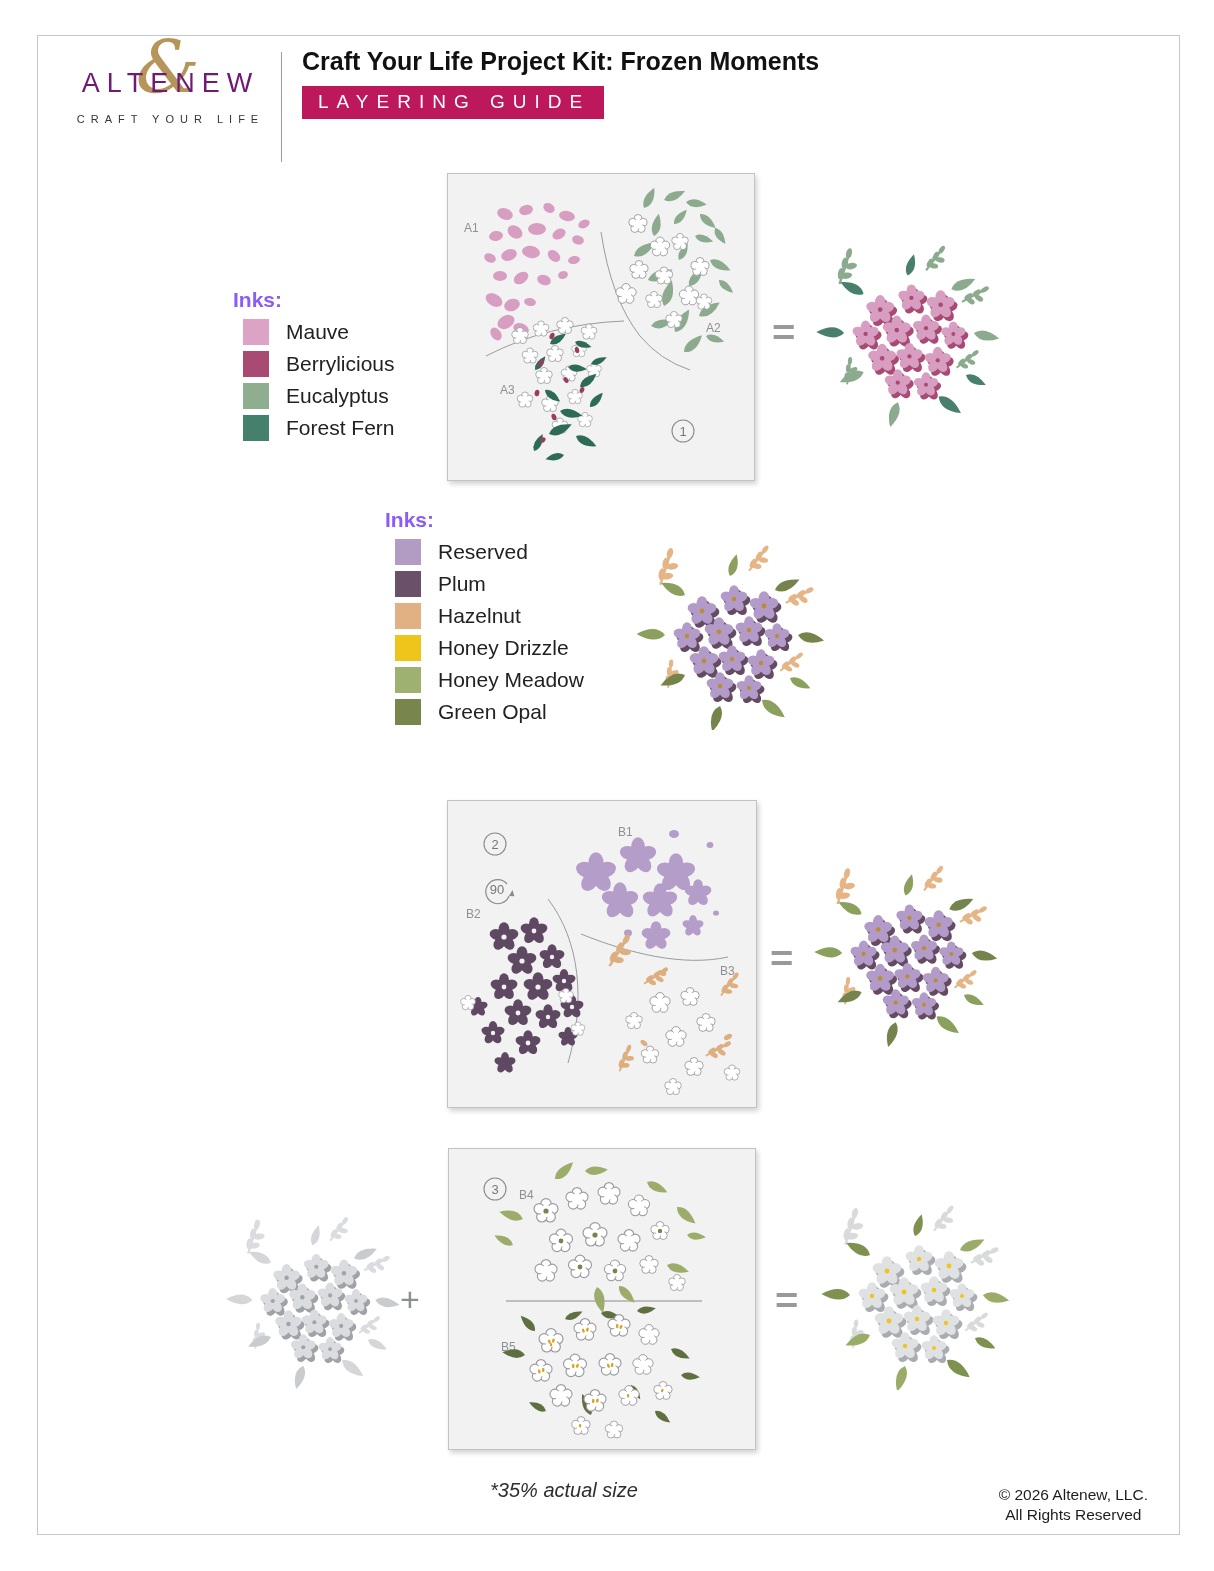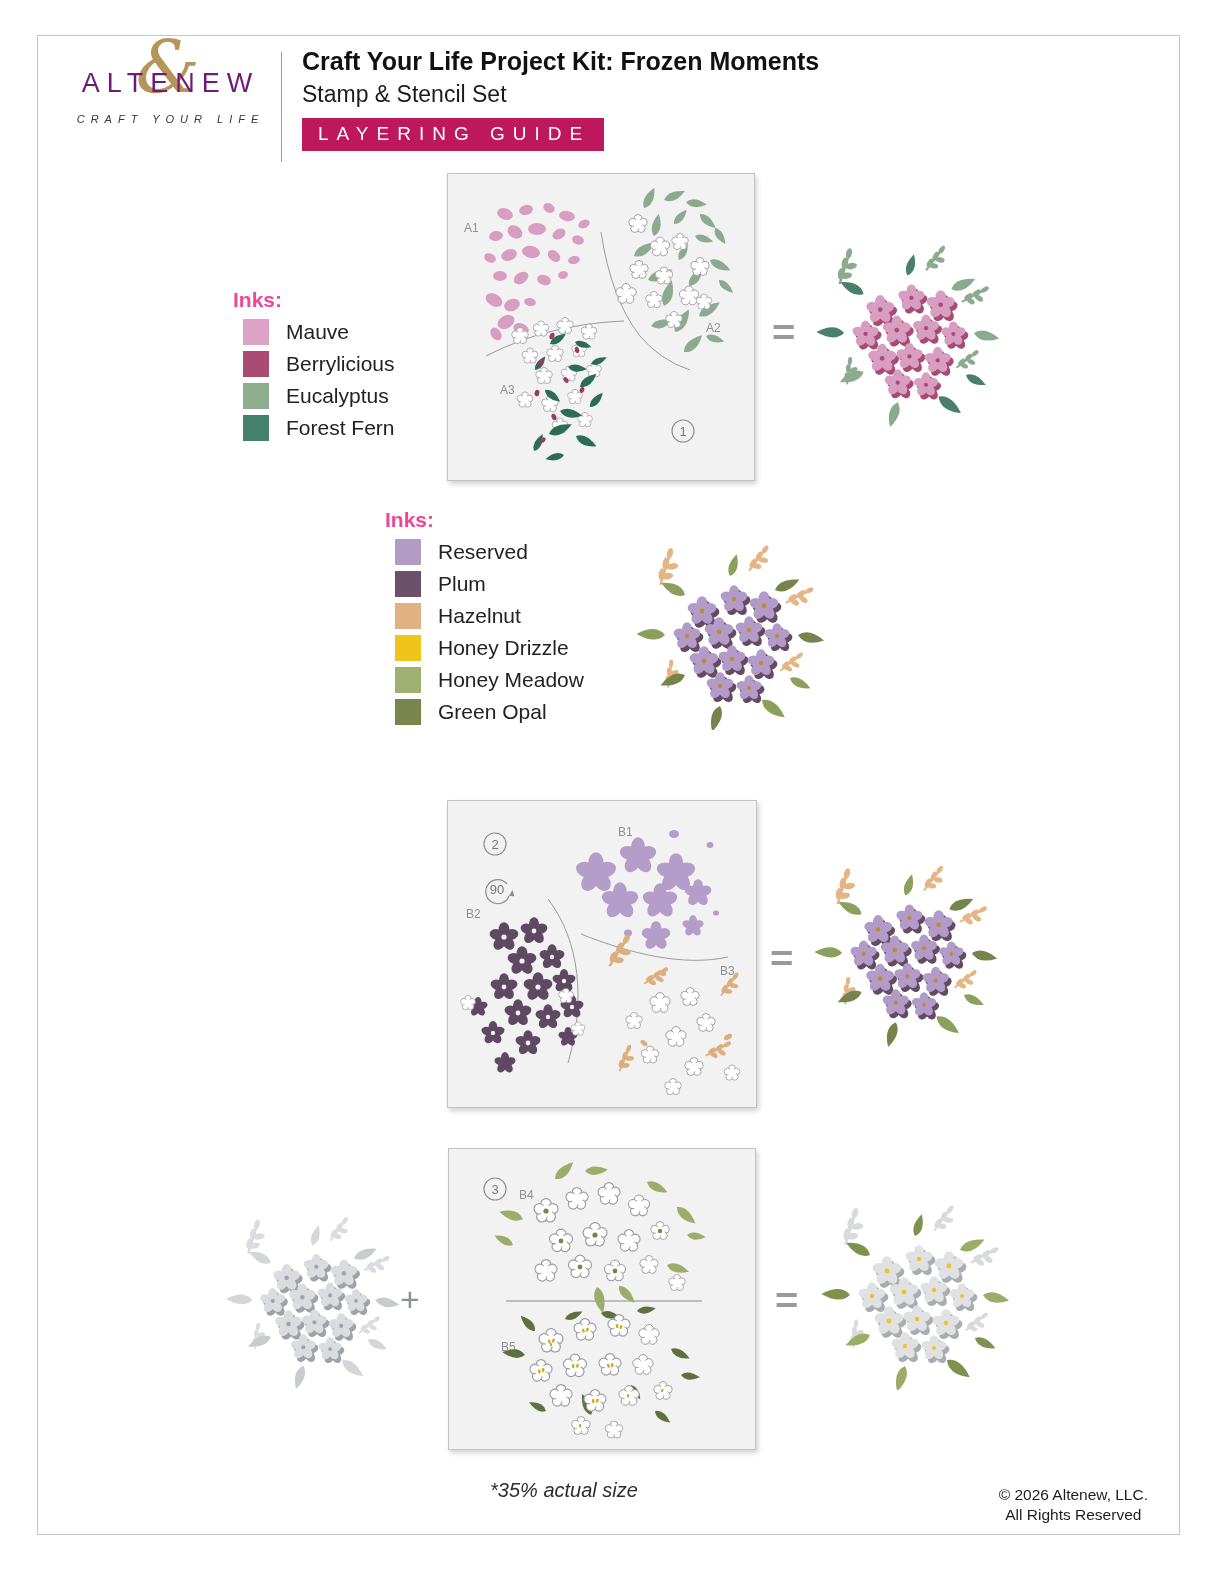--- a/index.html
+++ b/index.html
@@ -8,31 +8,31 @@
   .page-border{position:absolute;left:37px;top:35px;width:1141px;height:1498px;
         border:1px solid #c6c6c8;pointer-events:none;}
 
   
   .logo{position:absolute;left:68px;top:68px;width:205px;text-align:center;}
   .brand-wrap{position:relative;display:inline-block;}
   .amp{position:absolute;left:50%;top:-36px;transform:translateX(-54%);
        font-family:"DejaVu Serif",serif;font-style:italic;font-size:72px;
        color:#b6955a;line-height:1;z-index:0;}
   .brand{position:relative;z-index:1;font-size:27px;letter-spacing:7px;color:#701a75;font-weight:400;}
-  .tagline{margin-top:14px;font-size:11px;letter-spacing:6px;color:#35353a;font-style:italic;}
+  .tagline{margin-top:14px;font-size:11px;letter-spacing:6px;color:#35353a;}
   .hdr-divider{position:absolute;left:281px;top:52px;height:110px;width:1px;background:#9b9b9f;}
   .title-block{position:absolute;left:302px;top:46px;}
   .doc-title{font-size:25px;font-weight:700;color:#111;line-height:1.2;}
   .doc-subtitle{font-size:23px;font-weight:400;color:#1c1c1c;margin-top:5px;}
   .badge{display:inline-block;margin-top:10px;background:#be185d;color:#fff;
          font-size:19px;letter-spacing:8px;padding:5px 14px 6px 16px;font-weight:500;}
 
   
   .inks{position:absolute;}
-  .inks-label{font-size:21px;font-weight:700;color:#ec4899;margin-bottom:6px;}
+  .inks-label{font-size:21px;font-weight:700;color:#8b5cf6;margin-bottom:6px;}
   .ink-row{display:flex;align-items:center;margin:4px 0 0 10px;height:28px;}
   .swatch{width:26px;height:26px;flex:0 0 26px;}
   .ink-name{font-size:21px;color:#222;margin-left:17px;white-space:nowrap;}
   #inks-1{left:233px;top:288px;}
   #inks-2{left:385px;top:508px;}
 
   
   .panel{position:absolute;background:#f3f2f3;border:1px solid #c3c3c5;
          box-shadow:2px 3px 5px rgba(0,0,0,0.18);}
   #panel-1{left:447px;top:173px;width:306px;height:306px;}
@@ -177,21 +177,20 @@
   <div class="logo">
     <div class="brand-wrap">
       <span class="amp">&amp;</span>
       <div class="brand">ALTENEW</div>
     </div>
     <div class="tagline">CRAFT YOUR LIFE</div>
   </div>
   <div class="hdr-divider"></div>
   <div class="title-block">
     <div class="doc-title">Craft Your Life Project Kit: Frozen Moments</div>
-    <div class="doc-subtitle">Stamp &amp; Stencil Set</div>
     <div class="badge">LAYERING GUIDE</div>
   </div>
 
   <div class="inks" id="inks-1">
     <div class="inks-label">Inks:</div>
     <div class="ink-row">
       <span class="swatch" style="background: rgb(220, 163, 198);"></span>
       <span class="ink-name">Mauve</span>
     </div>
     <div class="ink-row">

